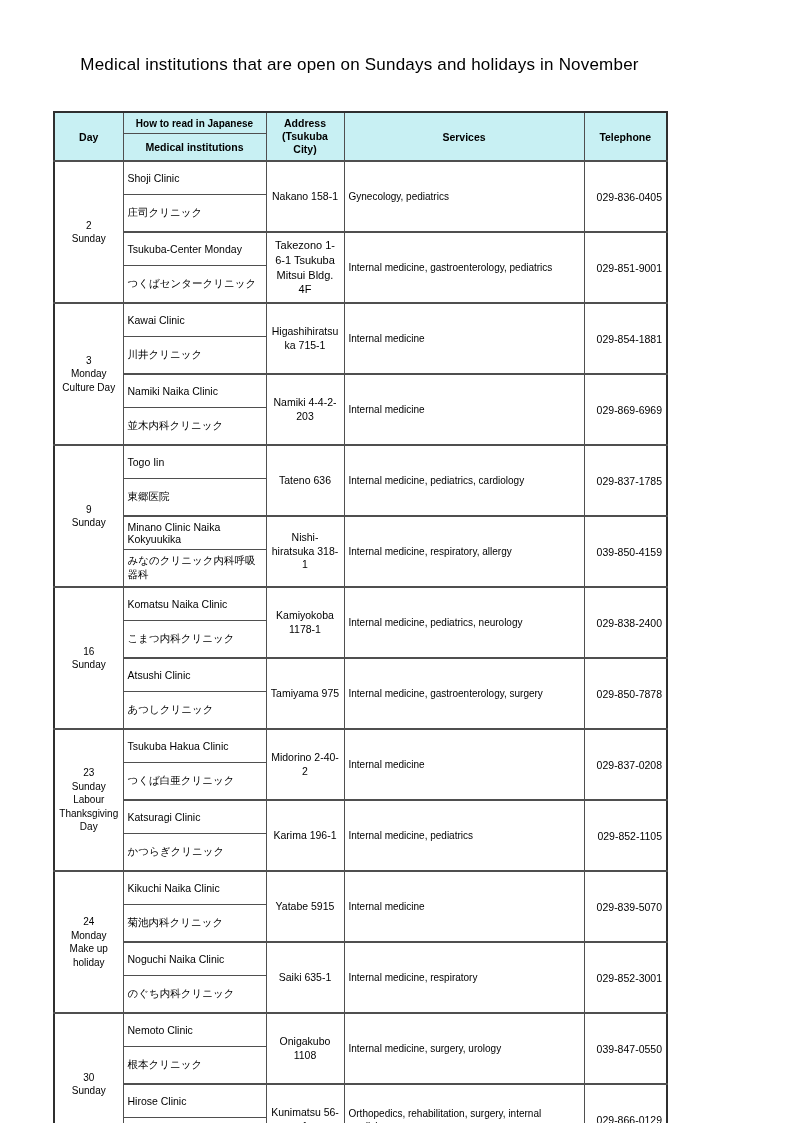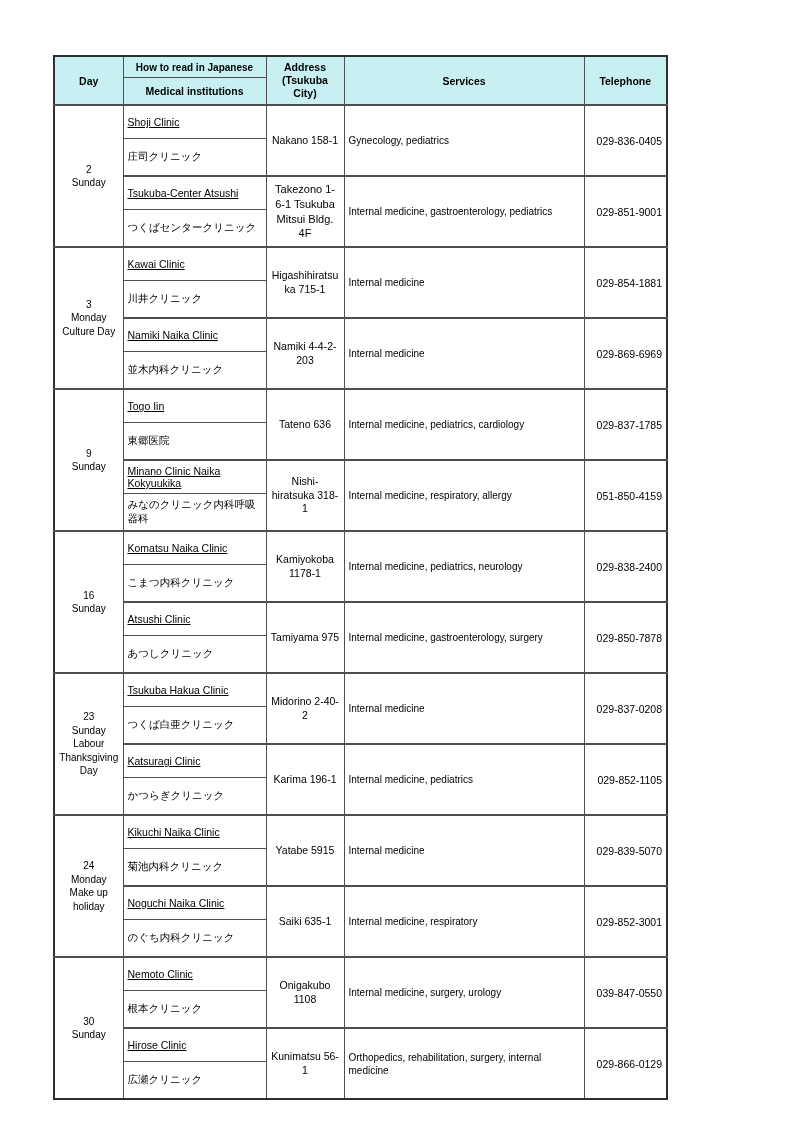--- a/index.html
+++ b/index.html
@@ -47,41 +47,41 @@
     text-align: center;
     white-space: pre-line;
     font-size: 10px;
     line-height: 1.35;
     padding: 2px 1px;
   }
   td.name-en {
     font-size: 10.5px;
     padding-left: 6px;
     border-bottom: 1px solid #8f8f8f;
-    text-decoration: underline;
   }
   td.name-jp { font-size: 10.5px; padding-left: 6px; }
   tr.row-en td { height: 28px; }
   tr.row-jp td { height: 32px; }
   td.addr {
     font-size: 10.5px;
     line-height: 1.3;
     overflow-wrap: break-word;
     word-wrap: break-word;
     text-align: center;
   }
   td.addr.small { font-size: 11px; line-height: 1.35; }
   td.serv { font-size: 10px; line-height: 1.3; padding-left: 4px; }
   td.tel { font-size: 10.5px; text-align: right; }
 </style>
 </head>
 <body>
 
 <div class="page">
 
+  <h1 class="title">Medical institutions that are open on Sundays and holidays in November</h1>
 
   <table class="med">
     <colgroup>
       <col style="width:69px">
       <col style="width:143px">
       <col style="width:78px">
       <col style="width:240px">
       <col style="width:83px">
     </colgroup>
     <thead>
@@ -104,21 +104,21 @@
 Sunday</td>
           <td class="name-en">Shoji Clinic</td>
           <td class="addr" rowspan="2">Nakano 158-1</td>
           <td class="serv" rowspan="2">Gynecology, pediatrics</td>
           <td class="tel" rowspan="2">029-836-0405</td>
         </tr>
         <tr class="row-jp">
           <td class="name-jp">庄司クリニック</td>
         </tr>
         <tr class="row-en clinic-start">
-          <td class="name-en">Tsukuba-Center Atsushi</td>
+          <td class="name-en">Tsukuba-Center Monday</td>
           <td class="addr small" rowspan="2">Takezono 1-6-1 Tsukuba Mitsui Bldg. 4F</td>
           <td class="serv" rowspan="2">Internal medicine, gastroenterology, pediatrics</td>
           <td class="tel" rowspan="2">029-851-9001</td>
         </tr>
         <tr class="row-jp">
           <td class="name-jp">つくばセンタークリニック</td>
         </tr>
         <tr class="row-en clinic-start">
           <td class="day-cell" rowspan="4">3
 Monday
@@ -148,21 +148,21 @@
           <td class="serv" rowspan="2">Internal medicine, pediatrics, cardiology</td>
           <td class="tel" rowspan="2">029-837-1785</td>
         </tr>
         <tr class="row-jp">
           <td class="name-jp">東郷医院</td>
         </tr>
         <tr class="row-en clinic-start">
           <td class="name-en">Minano Clinic Naika Kokyuukika</td>
           <td class="addr" rowspan="2">Nishi-hiratsuka 318-1</td>
           <td class="serv" rowspan="2">Internal medicine, respiratory, allergy</td>
-          <td class="tel" rowspan="2">051-850-4159</td>
+          <td class="tel" rowspan="2">039-850-4159</td>
         </tr>
         <tr class="row-jp">
           <td class="name-jp">みなのクリニック内科呼吸器科</td>
         </tr>
         <tr class="row-en clinic-start">
           <td class="day-cell" rowspan="4">16
 Sunday</td>
           <td class="name-en">Komatsu Naika Clinic</td>
           <td class="addr" rowspan="2">Kamiyokoba 1178-1</td>
           <td class="serv" rowspan="2">Internal medicine, pediatrics, neurology</td>

